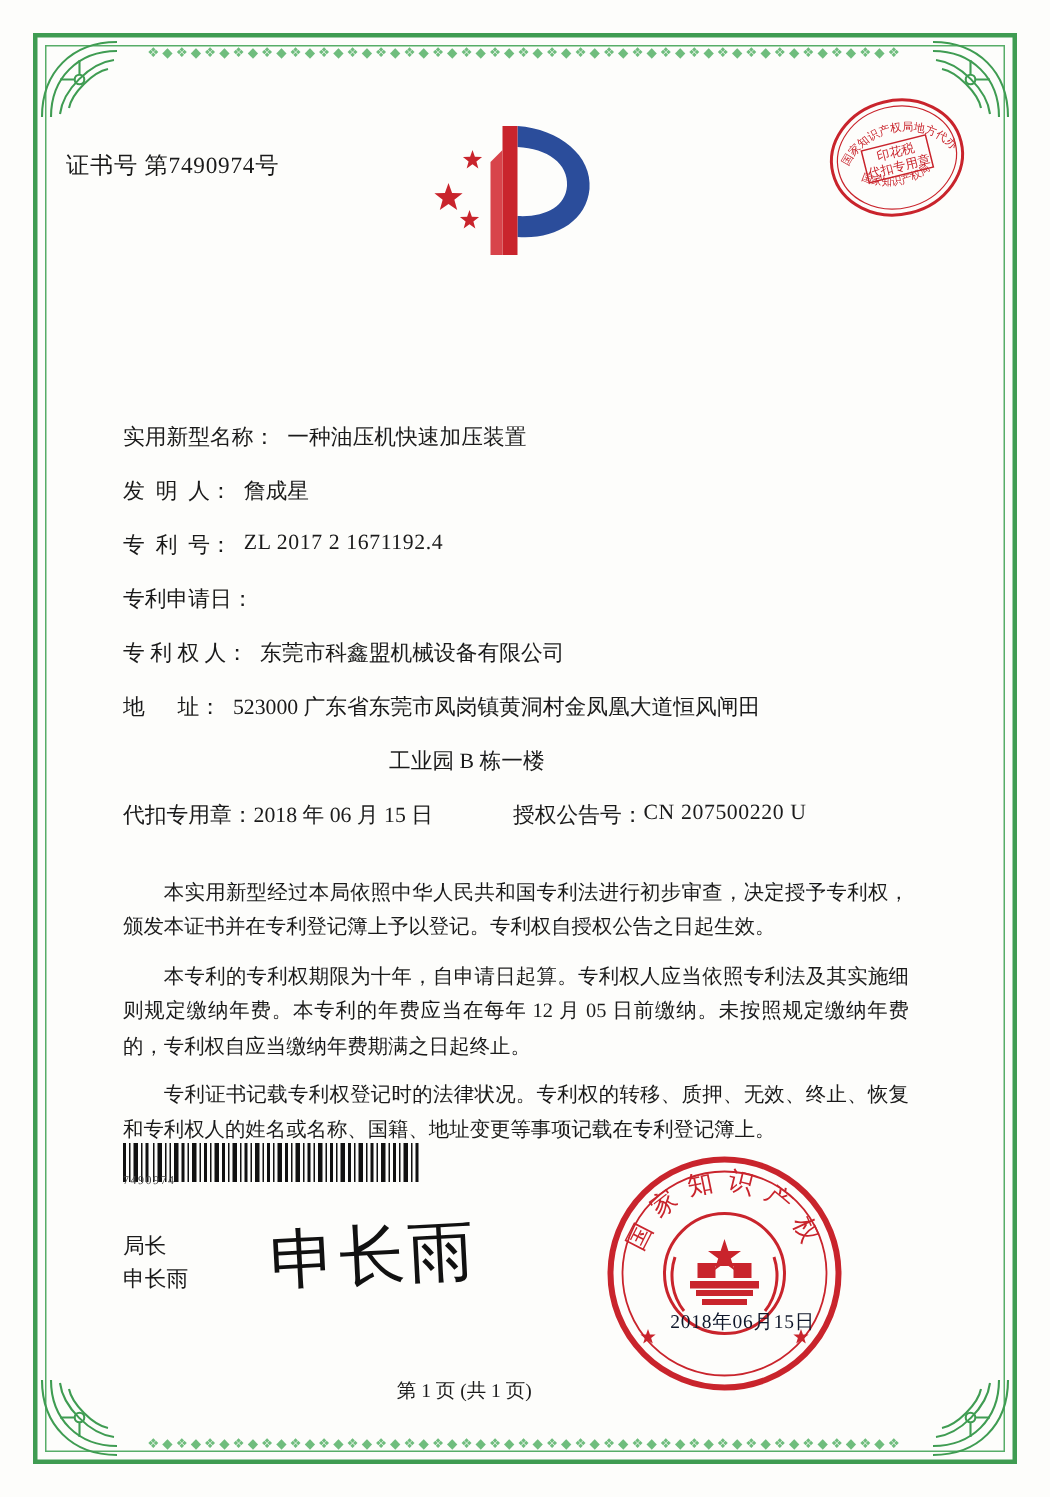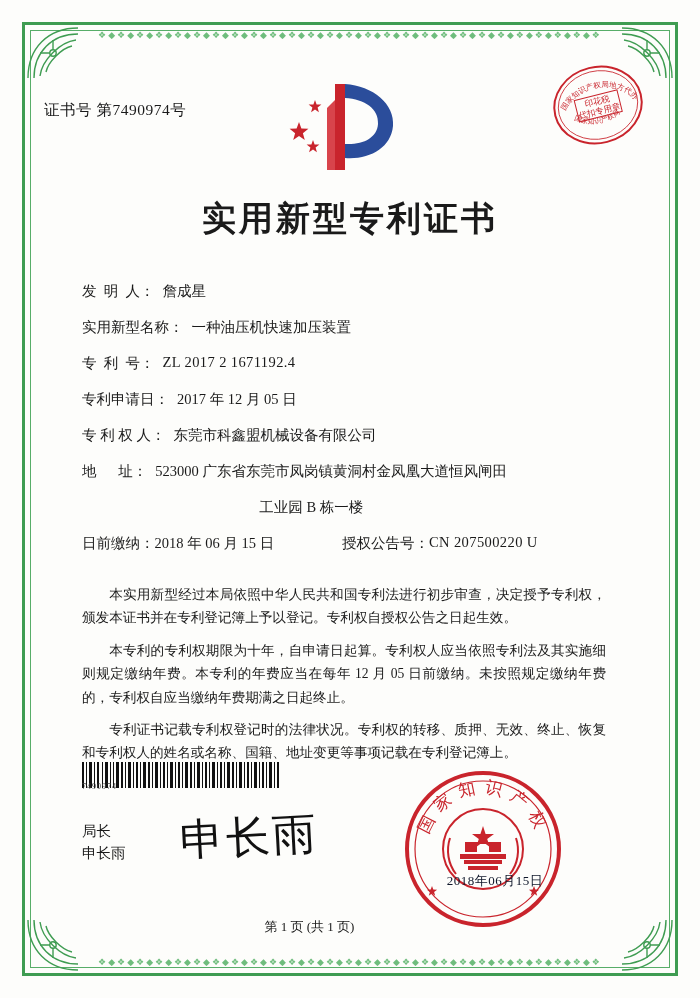--- a/index.html
+++ b/index.html
@@ -288,60 +288,58 @@
           <textPath href="#arcTop" startOffset="6%">国家知识产权局地方代办处</textPath>
         </text>
         <path id="arcBot" d="M16 50 A 38 32 0 0 0 84 50" fill="none"></path>
         <text font-size="7" fill="#c9242c" font-family="DejaVu Sans, sans-serif">
           <textPath href="#arcBot" startOffset="14%">国家知识产权局</textPath>
         </text>
       </g>
     </svg>
   </div>
 
-  <div class="doc-title">实用新型专利证书</div>
 
   <div class="fields">
+
+    <div class="row">
+      <span class="lbl">实用新型名称：</span>
+      <span class="val">一种油压机快速加压装置</span>
+    </div>
 
     <div class="row">
       <span class="lbl">发  明  人：</span>
       <span class="val">詹成星</span>
     </div>
 
     <div class="row">
-      <span class="lbl">实用新型名称：</span>
-      <span class="val">一种油压机快速加压装置</span>
-    </div>
-
-    <div class="row">
       <span class="lbl">专  利  号：</span>
       <span class="val val-mono">ZL 2017 2 1671192.4</span>
     </div>
 
     <div class="row">
       <span class="lbl">专利申请日：</span>
-      <span class="val">2017 年 12 月 05 日</span>
     </div>
 
     <div class="row">
       <span class="lbl">专 利 权 人：</span>
       <span class="val">东莞市科鑫盟机械设备有限公司</span>
     </div>
 
     <div class="row">
       <span class="lbl">地      址：</span>
       <span class="val">
         <span>523000  广东省东莞市凤岗镇黄洞村金凤凰大道恒风闸田</span>
         <span class="addr-line2">工业园 B 栋一楼</span>
       </span>
     </div>
 
     <div class="twocol">
       <div class="colA">
-        <span class="lbl">日前缴纳：</span>
+        <span class="lbl">代扣专用章：</span>
         <span class="val">2018 年 06 月 15 日</span>
       </div>
       <div class="colB">
         <span class="lbl">授权公告号：</span>
         <span class="val val-mono">CN 207500220 U</span>
       </div>
     </div>
 
   </div>
 

